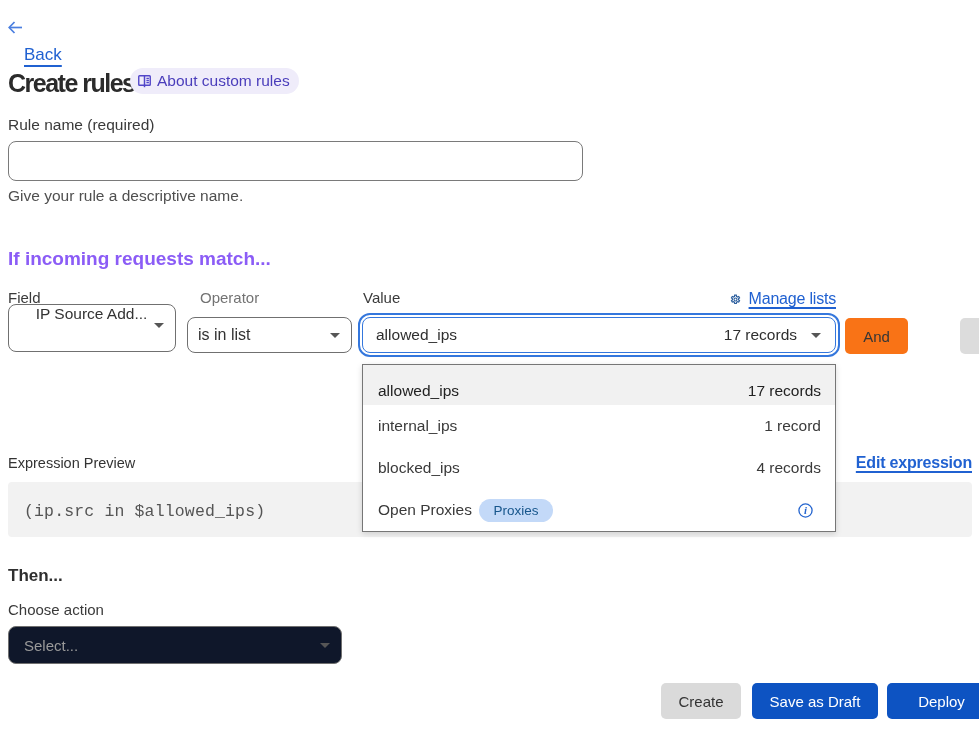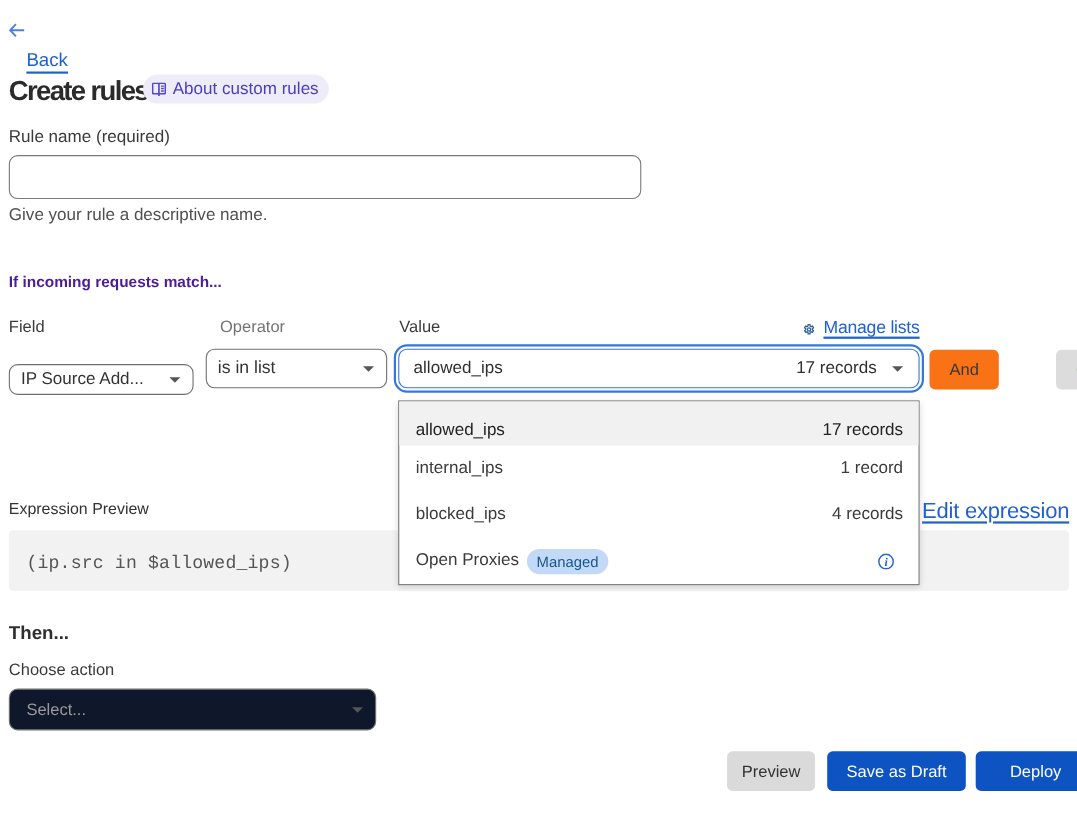--- a/index.html
+++ b/index.html
@@ -29,87 +29,87 @@
       <path d="M6.5 1 V12.2" stroke="#5246c9" stroke-width="1.5"></path>
       <path d="M8.4 3.3 H10.9 M8.4 5.5 H10.9 M8.4 7.7 H10.9" stroke="#5246c9" stroke-width="1.3"></path>
     </svg>
     <span style="font-size:15.5px; color:#4a3dbb;">About custom rules</span>
   </div>
 
   <div class="abs" style="left:8px; top:116px; font-size:15.5px; color:#3a3a3a;">Rule name (required)</div>
   <div class="abs" style="left:8px; top:141px; width:575px; height:40px; border:1px solid #7a7a7a; border-radius:8px; background:#fff;"></div>
   <div class="abs" style="left:8px; top:187px; font-size:15.5px; color:#4f4f4f;">Give your rule a descriptive name.</div>
 
-  <div class="abs" style="left:8px; top:248px; font-size:14px; font-weight:bold; color:#4c1d95;text-align:right;">If incoming requests match...</div>
+  <div class="abs" style="left:8px; top:248px; font-size:19px; font-weight:bold; color:#8b5cf6;text-align:right;">If incoming requests match...</div>
 
   <div class="abs" style="left:8px; top:289px; font-size:15px; color:#3a3a3a;">Field</div>
   <div class="abs" style="left:187px; top:289px; font-size:15px; color:#737373;margin-left:13px;">Operator</div>
   <div class="abs" style="left:363px; top:289px; font-size:15px; color:#3a3a3a;">Value</div>
 
   <div class="abs" style="right:143px; top:290px; height:18px; display:flex; align-items:center;">
     <svg width="11" height="11" viewBox="0 0 24 24" style="margin-right:8px;">
       <path fill="none" stroke="#2d5f9e" stroke-width="2.6" d="M10.2 2.5 h3.6 l.5 2.9 a7 7 0 0 1 1.9 1.1 l2.8-1 1.8 3.1 -2.3 1.9 a7 7 0 0 1 0 2.2 l2.3 1.9 -1.8 3.1 -2.8-1 a7 7 0 0 1 -1.9 1.1 l-.5 2.9 h-3.6 l-.5-2.9 a7 7 0 0 1 -1.9-1.1 l-2.8 1 -1.8-3.1 2.3-1.9 a7 7 0 0 1 0-2.2 l-2.3-1.9 1.8-3.1 2.8 1 a7 7 0 0 1 1.9-1.1 z"></path>
       <circle cx="12" cy="12" r="3.2" fill="none" stroke="#2d5f9e" stroke-width="2.4"></circle>
     </svg>
     <a class="lnk" style="font-size:16px; letter-spacing:-0.2px;">Manage lists</a>
   </div>
 
-  <div class="abs" style="left:8px; top:331px; width:168px; height:28px; border:1px solid #707070; border-radius:8px; background:#fff; display:flex; align-items:center; padding:0 11px 0 10px;">
+  <div class="abs" style="left:8px; top:304px; width:168px; height:48px; border:1px solid #707070; border-radius:8px; background:#fff; display:flex; align-items:center; padding:0 11px 0 10px;flex-direction:column;">
     <span style="font-size:15.5px; color:#333;">IP Source Add...</span>
     <span class="caret"></span>
   </div>
 
   <div class="abs" style="left:187px; top:317px; width:165px; height:36px; border:1px solid #707070; border-radius:8px; background:#fff; display:flex; align-items:center; padding:0 11px 0 10px;">
     <span style="font-size:16px; color:#333;">is in list</span>
     <span class="caret"></span>
   </div>
 
   <div class="abs" style="left:362px; top:317px; width:474px; height:36px; border:1.5px solid #3477dd; outline:2.5px solid #3477dd; outline-offset:2px; border-radius:8px; background:#fff; display:flex; align-items:center; padding:0 14px 0 13px;">
     <span style="font-size:15.5px; color:#2f2f2f;">allowed_ips</span>
     <span style="margin-left:auto; font-size:15.5px; color:#2f2f2f;">17 records</span>
     <span class="caret" style="margin-left:14px;"></span>
   </div>
 
   <div class="abs" style="left:845px; top:318px; width:63px; height:36px; background:#f97316; border-radius:5px; display:flex; align-items:center; justify-content:center; font-size:15px; color:#363636;">And</div>
   <div class="abs" style="left:960px; top:318px; width:53px; height:36px; background:#dcdcdc; border-radius:5px; display:flex; align-items:center; justify-content:center; font-size:15px; color:#4d7c0f;">Or</div>
 
   <div class="abs" style="left:8px; top:455px; font-size:14.5px; color:#333;">Expression Preview</div>
-  <div class="abs" style="right:7px; top:454px;"><a class="lnk" style="font-size:20px; letter-spacing:-0.2px;">Edit expression</a></div>
+  <div class="abs" style="right:7px; top:454px;"><a class="lnk" style="font-size:16px; letter-spacing:-0.2px;font-weight:bold;">Edit expression</a></div>
 
   <div class="abs" style="left:8px; top:482px; width:964px; height:55px; background:#f2f2f2; border-radius:4px;"></div>
   <div class="abs" style="left:24px; top:502px; font-family:'Liberation Mono', monospace; font-size:16.5px; letter-spacing:0.15px; color:#555;">(ip.src in $allowed_ips)</div>
 
   <div class="abs" style="left:362px; top:364px; width:474px; height:168px; background:#fff; border:1px solid #767676; box-shadow:0 2px 6px rgba(0,0,0,0.15); z-index:5;">
     <div style="height:40px; background:#f1f1f1; display:flex; align-items:center; padding:11px 14px 0 15px; font-size:15.5px; color:#222;">
       <span>allowed_ips</span>
         <span style="margin-left:auto;">17 records</span>
     </div>
     <div style="height:42px; display:flex; align-items:center; padding:0 14px 0 15px; font-size:15.5px; color:#3a3a3a;">
       <span>internal_ips</span>
         <span style="margin-left:auto;">1 record</span>
     </div>
     <div style="height:42px; display:flex; align-items:center; padding:0 14px 0 15px; font-size:15.5px; color:#3a3a3a;">
       <span>blocked_ips</span>
         <span style="margin-left:auto;">4 records</span>
     </div>
     <div style="height:42px; display:flex; align-items:center; padding:0 14px 0 15px; font-size:15.5px; color:#3a3a3a;">
       <span>Open Proxies</span>
-      <span style="margin-left:7px; width:74px; height:23px; border-radius:12px; background:#c3d9f8; color:#17568c; font-size:13.5px; display:inline-flex; align-items:center; justify-content:center;">Managed</span>
+      <span style="margin-left:7px; width:74px; height:23px; border-radius:12px; background:#c3d9f8; color:#17568c; font-size:13.5px; display:inline-flex; align-items:center; justify-content:center;">Proxies</span>
       <svg style="margin-left:auto; margin-right:8px;" width="15" height="15" viewBox="0 0 16 16">
         <circle cx="8" cy="8" r="7" fill="none" stroke="#2565cf" stroke-width="1.4"></circle>
         <text x="8" y="12.2" text-anchor="middle" font-family="Liberation Serif, serif" font-style="italic" font-weight="bold" font-size="11.5" fill="#2565cf">i</text>
       </svg>
     </div>
   </div>
 
   <div class="abs" style="left:8px; top:566px; font-size:17px; font-weight:bold; color:#2f2f2f;">Then...</div>
   <div class="abs" style="left:8px; top:601px; font-size:15px; color:#3a3a3a;">Choose action</div>
 
   <div class="abs" style="left:8px; top:626px; width:334px; height:38px; border:1px solid #707070; border-radius:8px; background:#0f172a; display:flex; align-items:center; padding:0 11px 0 15px;">
     <span style="font-size:15px; color:#9a9a9a;">Select...</span>
     <span class="caret"></span>
   </div>
 
-  <div class="abs" style="left:661px; top:683px; width:80px; height:36px; background:#dadada; border-radius:5px; display:flex; align-items:center; justify-content:center; font-size:15px; color:#333;">Preview</div>
+  <div class="abs" style="left:661px; top:683px; width:80px; height:36px; background:#dadada; border-radius:5px; display:flex; align-items:center; justify-content:center; font-size:15px; color:#333;">Create</div>
   <div class="abs" style="left:752px; top:683px; width:126px; height:36px; background:#0d53c2; border-radius:5px; display:flex; align-items:center; justify-content:center; font-size:15px; color:#fff;">Save as Draft</div>
   <div class="abs" style="left:887px; top:683px; width:109px; height:36px; background:#0d53c2; border-radius:5px; display:flex; align-items:center; justify-content:center; font-size:15px; color:#fff;">Deploy</div>
 
 </div>
 
 </body></html>

